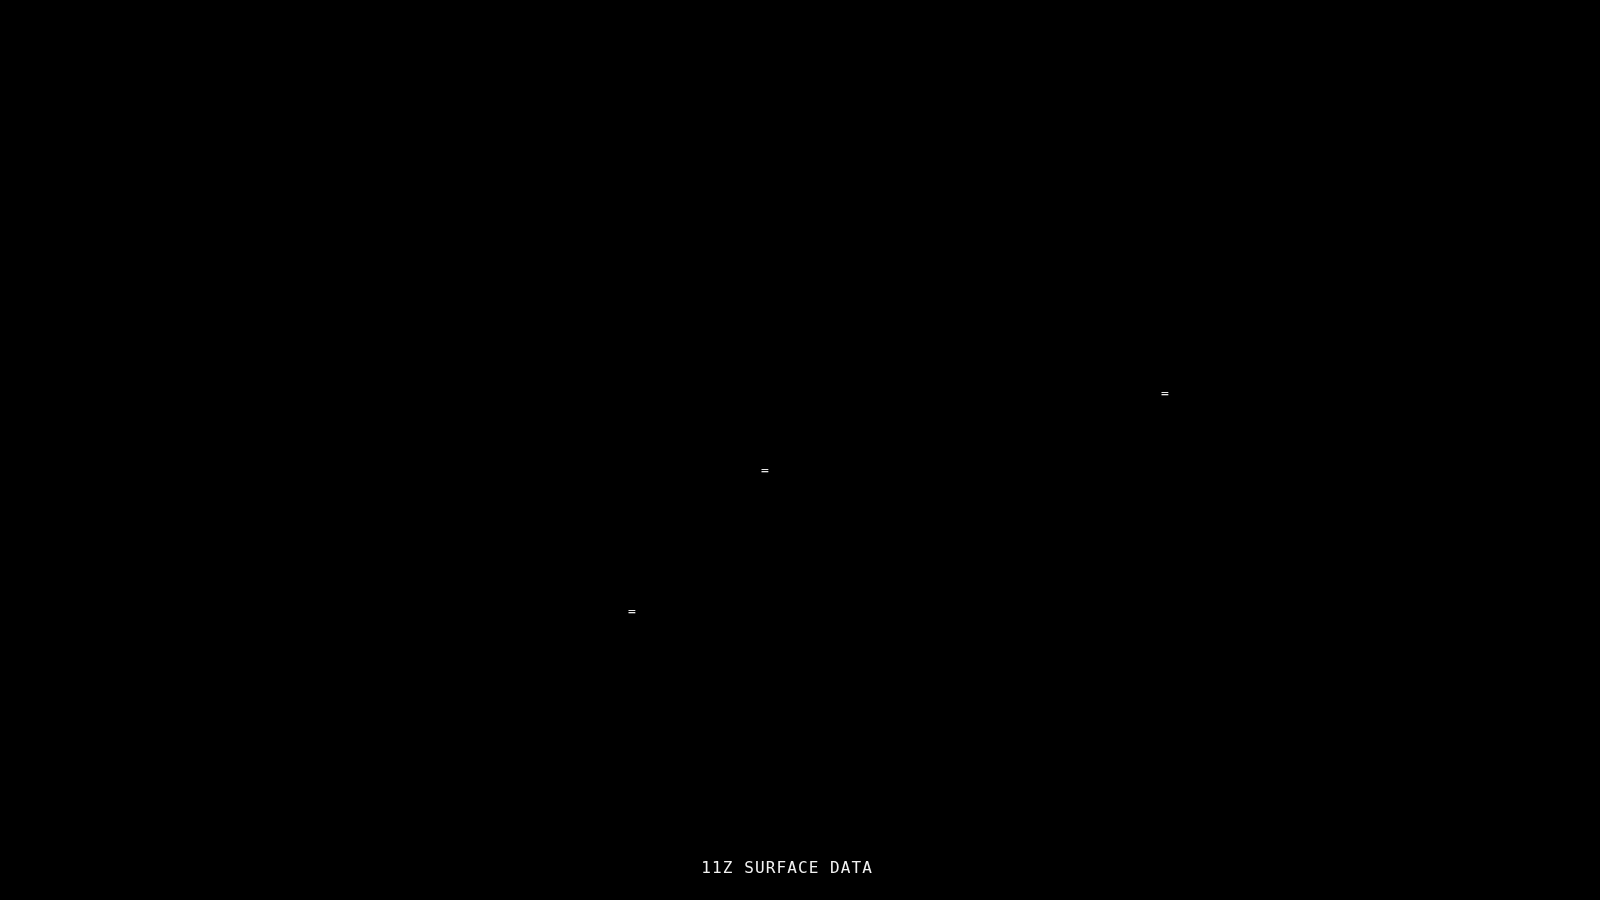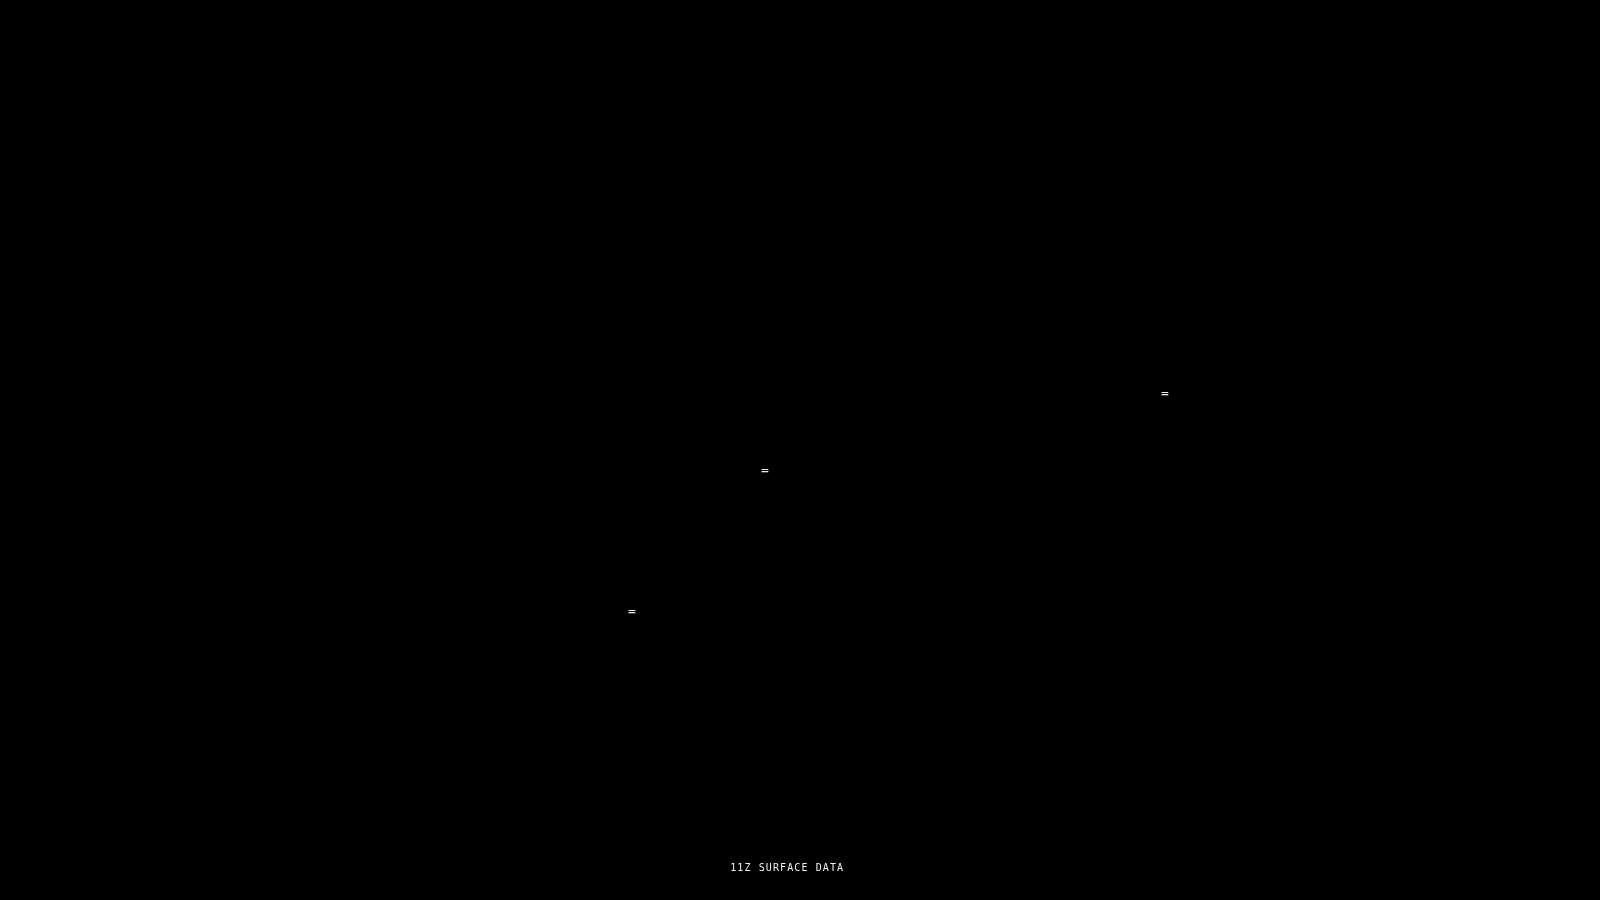--- a/index.html
+++ b/index.html
@@ -22,21 +22,21 @@
     font-size: 13px;
     line-height: 1;
     letter-spacing: 0px;
     white-space: pre;
     transform: translate(-50%, -50%);
   }
   .caption {
     position: absolute;
     color: #f2f2f2;
     font-family: "DejaVu Sans Mono", "Liberation Mono", monospace;
-    font-size: 10px;
+    font-size: 16px;
     letter-spacing: 1.1px;
     white-space: pre;
     transform: translate(-50%, -50%);
   }
 </style>
 </head>
 <body>
 
 <div id="screen">
 

